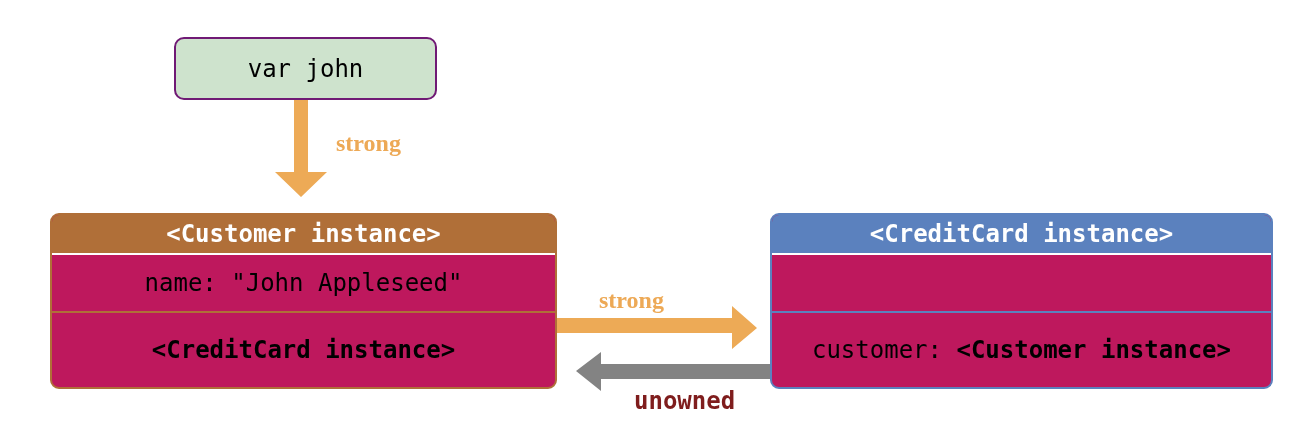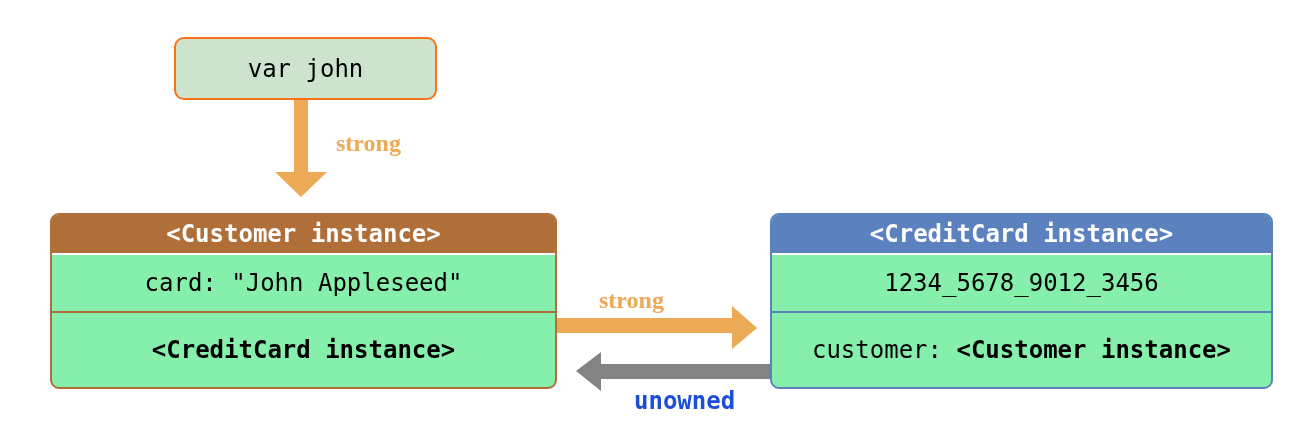--- a/index.html
+++ b/index.html
@@ -23,35 +23,35 @@
   }
   
   .var-box {
     position: absolute;
     left: 174px;
     top: 37px;
     width: 263px;
     height: 63px;
     box-sizing: border-box;
     background: #cee3cd;
-    border: 2px solid #f97316;
+    border: 2px solid #701a75;
     border-radius: 10px;
     display: flex;
     align-items: center;
     justify-content: center;
     font-size: 24px;
     color: #000000;
   }
   
   .instance-box {
     position: absolute;
     top: 213px;
     height: 176px;
     box-sizing: border-box;
-    background: #86efac;
+    background: #be185d;
     border-radius: 9px;
     display: flex;
     flex-direction: column;
     overflow: hidden;
   }
   .customer-box {
     left: 50px;
     width: 507px;
     border: 2px solid #b06f38;
   }
@@ -87,21 +87,21 @@
   .pre { white-space: pre; }
   .bold { font-weight: bold; }
   
   .ref-label {
     position: absolute;
     font-size: 24px;
     font-weight: bold;
     line-height: 1;
   }
   .label-strong { color: #eda956; font-family: Liberation Serif, serif; }
-  .label-unowned { color: #1d4ed8; }
+  .label-unowned { color: #7f1d1d; }
   .strong-label-top { left: 336px; top: 131px; }
   .strong-label-mid { left: 599px; top: 288px; }
   .unowned-label    { left: 634px; top: 389px; }
 </style>
 </head>
 <body>
 
 <div class="canvas">
 
   <svg class="arrow-layer" width="1310" height="430" viewBox="0 0 1310 430">
@@ -112,32 +112,31 @@
 
   <div class="var-box">
     <span>var john</span>
   </div>
 
   <div class="ref-label label-strong strong-label-top">strong</div>
 
   <div class="instance-box customer-box">
     <div class="box-header">&lt;Customer instance&gt;</div>
     <div class="box-row row1">
-      <span class="pre">card: </span>
+      <span class="pre">name: </span>
         <span class="pre">"John Appleseed"</span>
     </div>
     <div class="box-row row2">
         <span class="pre bold">&lt;CreditCard instance&gt;</span>
     </div>
   </div>
 
   <div class="instance-box creditcard-box">
     <div class="box-header">&lt;CreditCard instance&gt;</div>
     <div class="box-row row1">
-        <span class="pre">1234_5678_9012_3456</span>
     </div>
     <div class="box-row row2">
       <span class="pre">customer: </span>
         <span class="pre bold">&lt;Customer instance&gt;</span>
     </div>
   </div>
 
   <div class="ref-label label-strong strong-label-mid">strong</div>
 
   <div class="ref-label label-unowned unowned-label">unowned</div>

